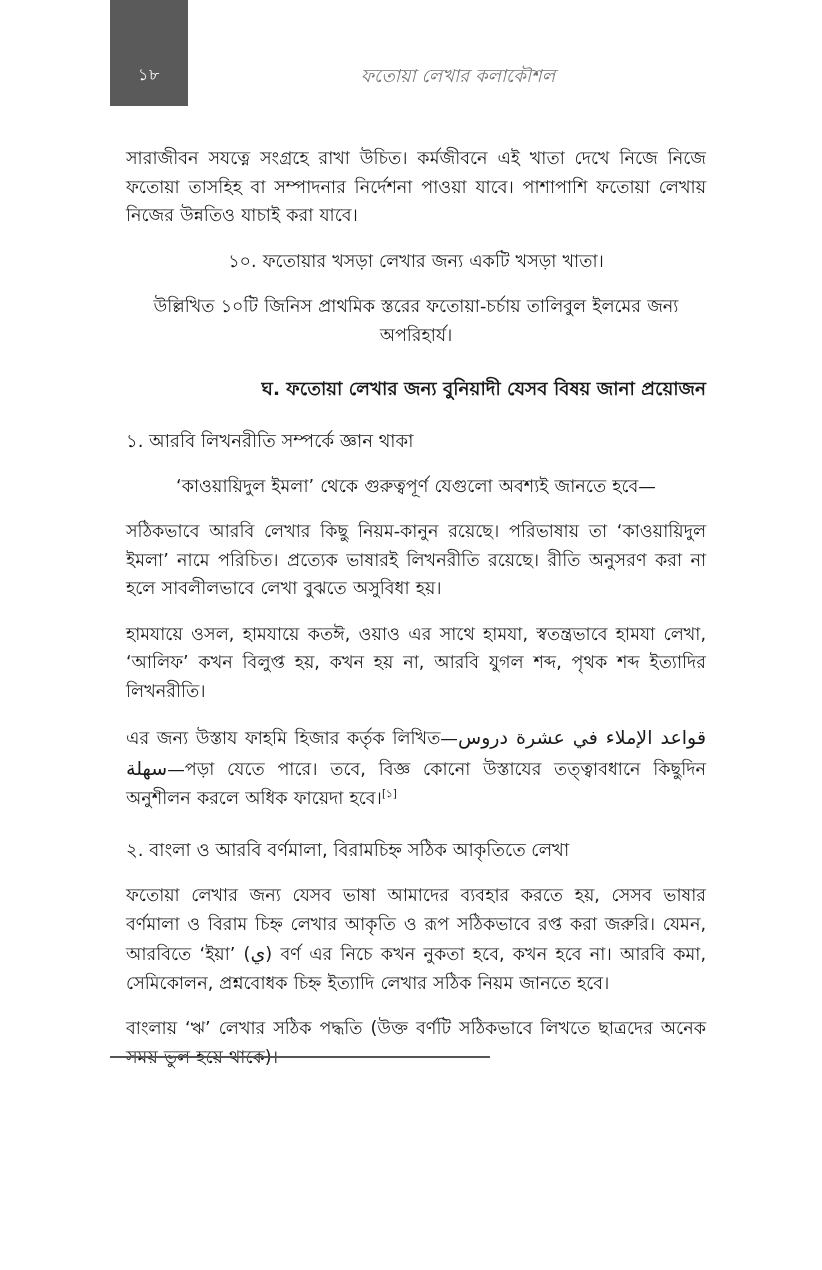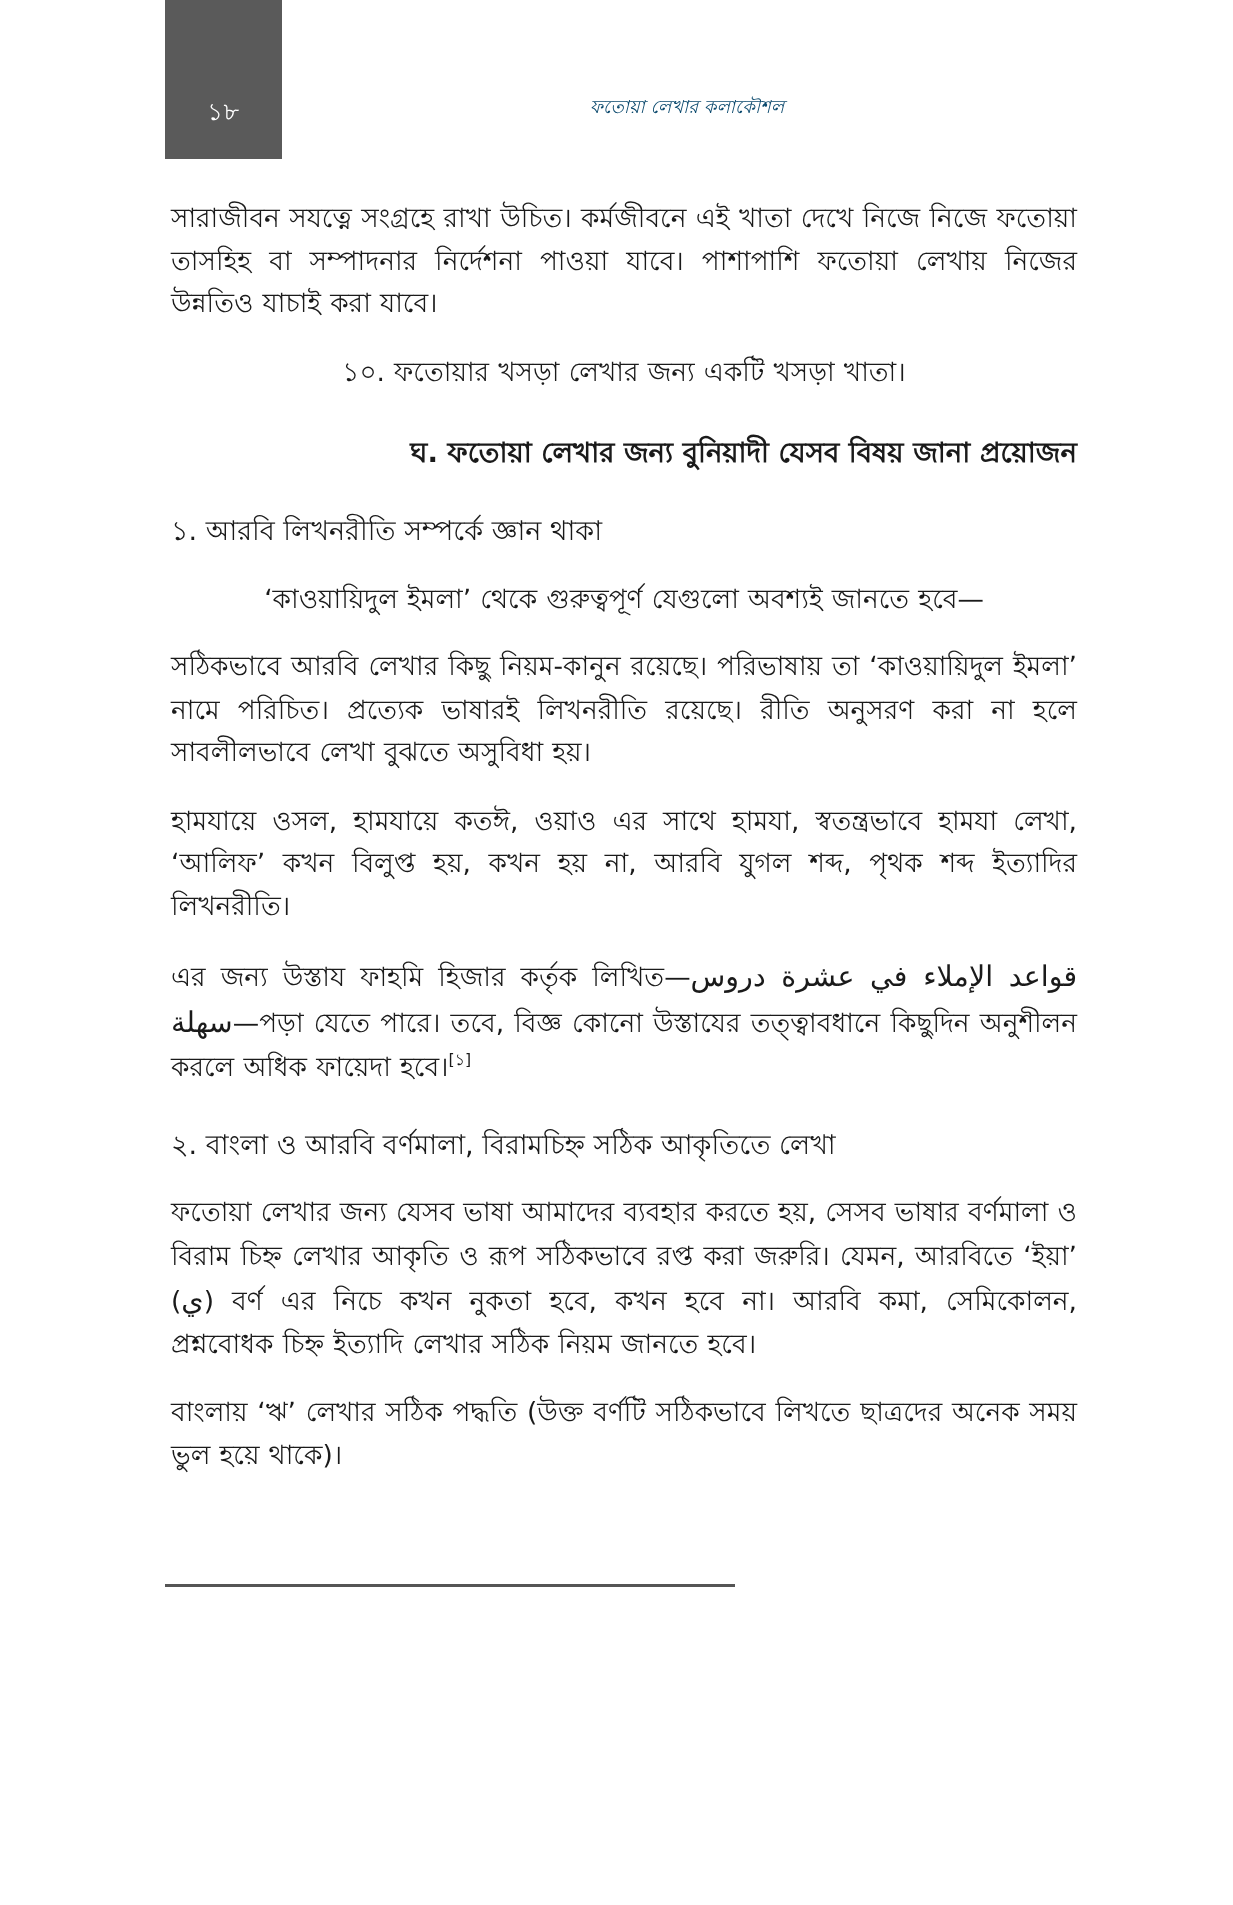--- a/index.html
+++ b/index.html
@@ -39,36 +39,36 @@
     font-size: 16px;
     font-family: "DejaVu Sans", sans-serif;
     letter-spacing: 0.5px;
   }
   .running-head {
     position: absolute;
     left: 188px;
     top: 62px;
     width: 540px;
     text-align: center;
-    color: #0c4a6e;
-    font-size: 12px;
+    color: #737373;
+    font-size: 18px;
     font-style: italic;
     font-family: "DejaVu Sans", sans-serif;
   }
 
   
   .column {
     position: absolute;
     left: 110px;
     top: 128px;
     width: 612px;
   }
 
   p, h2, h3 {
-    margin: 4px;
+    margin: 16px;
   }
 
   .body-text {
     font-family: "DejaVu Sans", sans-serif;
     font-size: 17.6px;
     line-height: 1.62;
     text-align: justify;
     text-justify: inter-word;
     margin-bottom: 17px;
     word-spacing: 0.5px;
@@ -139,20 +139,21 @@
   <div class="header-band"></div>
   <div class="folio">১৮</div>
   <div class="running-head">ফতোয়া লেখার কলাকৌশল</div>
 
   <div class="column">
 
     <p class="body-text">সারাজীবন সযত্নে সংগ্রহে রাখা উচিত। কর্মজীবনে এই খাতা দেখে নিজে নিজে ফতোয়া তাসহিহ বা সম্পাদনার নির্দেশনা পাওয়া যাবে। পাশাপাশি ফতোয়া লেখায় নিজের উন্নতিও যাচাই করা যাবে।</p>
 
     <p class="body-text no-justify">১০. ফতোয়ার খসড়া লেখার জন্য একটি খসড়া খাতা।</p>
 
+    <p class="body-text no-justify">উল্লিখিত ১০টি জিনিস প্রাথমিক স্তরের ফতোয়া-চর্চায় তালিবুল ইলমের জন্য অপরিহার্য।</p>
 
     <h2 class="heading">ঘ. ফতোয়া লেখার জন্য বুনিয়াদী যেসব বিষয় জানা প্রয়োজন</h2>
 
     <h3 class="heading-sub">১. আরবি লিখনরীতি সম্পর্কে জ্ঞান থাকা</h3>
 
     <p class="body-text no-justify">‘কাওয়ায়িদুল ইমলা’ থেকে গুরুত্বপূর্ণ যেগুলো অবশ্যই জানতে হবে—</p>
 
     <p class="body-text">সঠিকভাবে আরবি লেখার কিছু নিয়ম-কানুন রয়েছে। পরিভাষায় তা ‘কাওয়ায়িদুল ইমলা’ নামে পরিচিত। প্রত্যেক ভাষারই লিখনরীতি রয়েছে। রীতি অনুসরণ করা না হলে সাবলীলভাবে লেখা বুঝতে অসুবিধা হয়।</p>
 
     <p class="body-text">হামযায়ে ওসল, হামযায়ে কতঈ, ওয়াও এর সাথে হামযা, স্বতন্ত্রভাবে হামযা লেখা, ‘আলিফ’ কখন বিলুপ্ত হয়, কখন হয় না, আরবি যুগল শব্দ, পৃথক শব্দ ইত্যাদির লিখনরীতি।</p>

